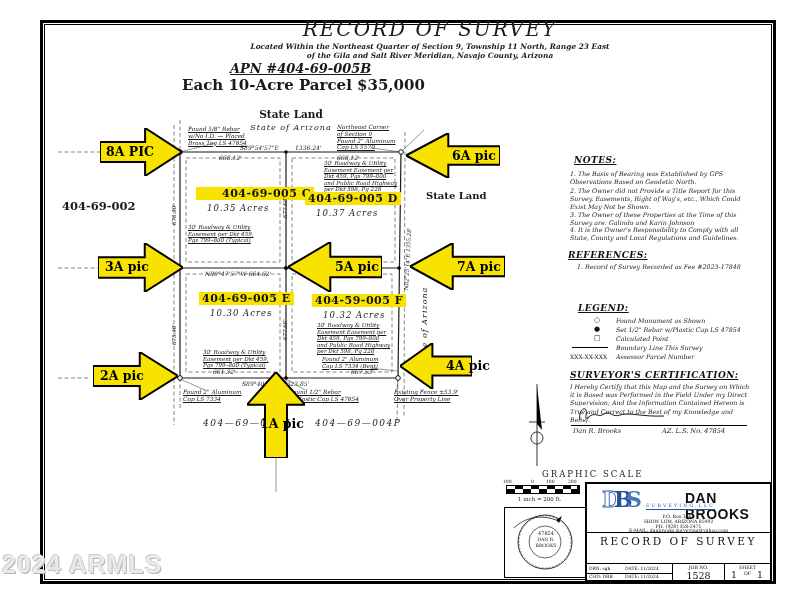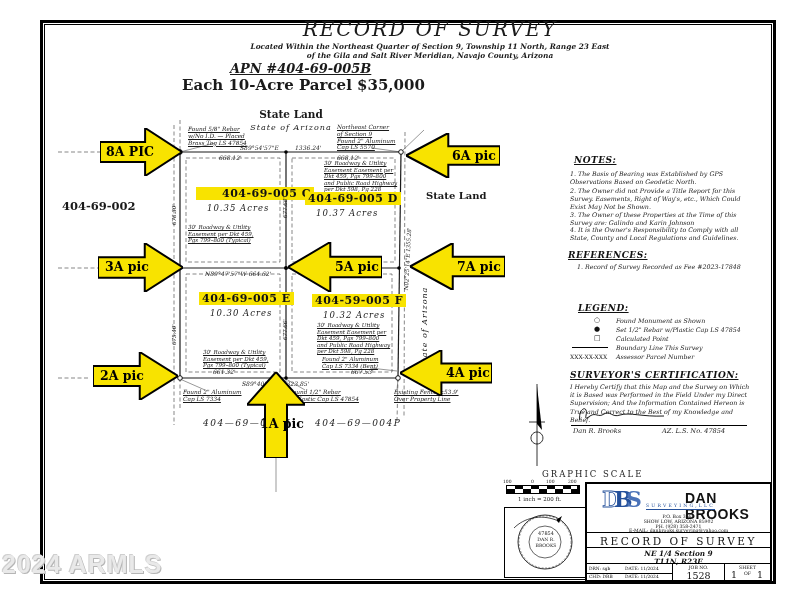--- a/index.html
+++ b/index.html
@@ -193,21 +193,21 @@
       <polygon points="100,17 45,17 45,0 0,29 45,58 45,41 100,41" fill="#f8e300" stroke="#000" stroke-width="2" vector-effect="non-scaling-stroke"></polygon>
     </svg>
   <div class="arrow-label" style="left:47px;top:16px;">7A pic</div>
 </div>
 <div class="arrow" style="left:93px;top:352px;width:85px;height:48px;">
   <svg viewBox="0 0 100 58" preserveAspectRatio="none">
       <polygon points="0,17 55,17 55,0 100,29 55,58 55,41 0,41" fill="#f8e300" stroke="#000" stroke-width="2" vector-effect="non-scaling-stroke"></polygon>
     </svg>
   <div class="arrow-label" style="left:7px;top:16px;">2A pic</div>
 </div>
-<div class="arrow" style="left:400px;top:350px;width:92px;height:46px;">
+<div class="arrow" style="left:400px;top:343px;width:72px;height:46px;">
   <svg viewBox="0 0 100 58" preserveAspectRatio="none">
       <polygon points="100,17 45,17 45,0 0,29 45,58 45,41 100,41" fill="#f8e300" stroke="#000" stroke-width="2" vector-effect="non-scaling-stroke"></polygon>
     </svg>
   <div class="arrow-label" style="left:46px;top:15px;">4A pic</div>
 </div>
 <div class="arrow" style="left:247px;top:372px;width:58px;height:86px;">
   <svg viewBox="0 0 58 100" preserveAspectRatio="none">
       <polygon points="29,0 58,38 40,38 40,100 18,100 18,38 0,38" fill="#f8e300" stroke="#000" stroke-width="2" vector-effect="non-scaling-stroke"></polygon>
     </svg>
   <div class="arrow-label" style="left:13px;top:44px;">1A pic</div>
@@ -287,24 +287,20 @@
     <div class="tiny" style="position:absolute;left:0;top:0px;width:100%;text-align:center;font-size:4.6px;">P.O. Box 3669</div>
     <div class="tiny" style="position:absolute;left:0;top:5px;width:100%;text-align:center;font-size:4.6px;">SHOW LOW, ARIZONA  85902</div>
     <div class="tiny" style="position:absolute;left:0;top:9.5px;width:100%;text-align:center;font-size:4.6px;">PH. (928) 358-2471</div>
     <div class="tiny" style="position:absolute;left:0;top:13.5px;width:100%;text-align:center;font-size:4.6px;">E-MAIL: danbrooks.surveying@yahoo.com</div>
   </div>
 
   <div class="tb-row" style="top:48px;height:15px;">
     <div style="position:absolute;left:0;top:2px;width:100%;text-align:center;font-size:10.5px;letter-spacing:2.5px;font-family:'DejaVu Serif',serif;">RECORD  OF  SURVEY</div>
   </div>
 
-  <div class="tb-row" style="top:63px;height:16px;">
-    <div class="b" style="position:absolute;left:0;top:1px;width:100%;text-align:center;font-size:7.3px;font-style:italic;font-family:'DejaVu Serif',serif;">NE 1/4 Section 9</div>
-    <div class="b" style="position:absolute;left:0;top:9px;width:100%;text-align:center;font-size:7.3px;font-style:italic;font-family:'DejaVu Serif',serif;">T11N, R23E</div>
-  </div>
 
   <div class="tb-row" style="top:79px;height:17px;">
     <div class="abs" style="left:0;top:0;width:86px;height:100%;border-right:1px solid #000;box-sizing:border-box;">
       <div class="tiny" style="position:absolute;left:2px;top:1.5px;font-size:4.4px;">DRN: sgb</div>
       <div class="tiny" style="position:absolute;left:38px;top:1.5px;font-size:4.4px;">DATE: 11/2024</div>
       <div class="abs" style="left:0;top:8.5px;width:100%;border-top:1px solid #000;"></div>
       <div class="tiny" style="position:absolute;left:2px;top:10px;font-size:4.4px;">CHD: DRB</div>
       <div class="tiny" style="position:absolute;left:38px;top:10px;font-size:4.4px;">DATE: 11/2024</div>
     </div>
     <div class="abs" style="left:86px;top:0;width:52px;height:100%;border-right:1px solid #000;box-sizing:border-box;">

